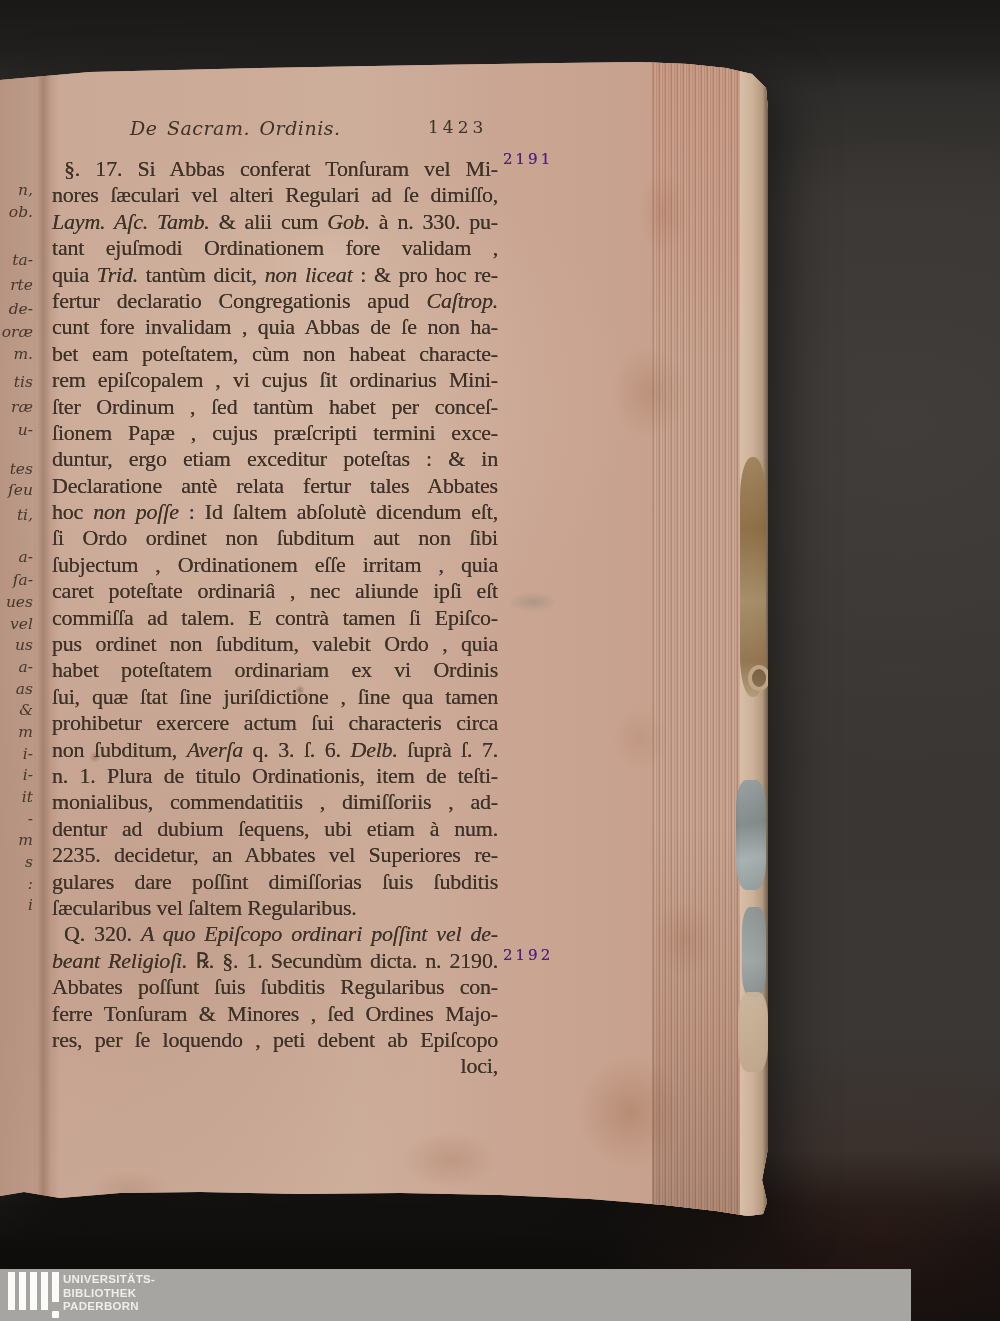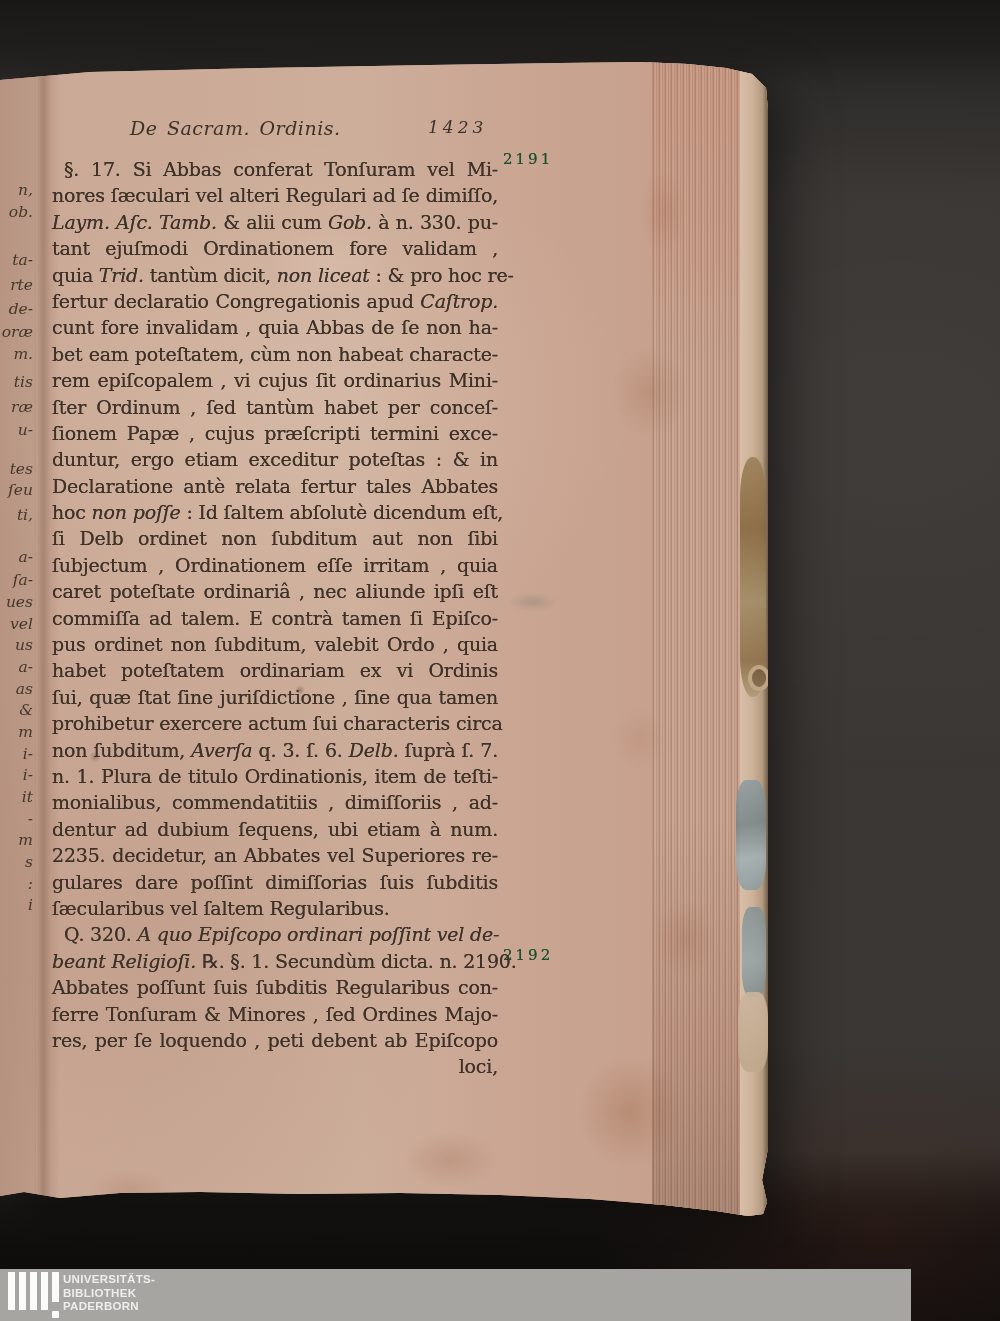--- a/index.html
+++ b/index.html
@@ -67,28 +67,28 @@
     radial-gradient(ellipse 45px 55px at 685px 877px, rgba(148,92,64,.20), transparent 70%),
     radial-gradient(ellipse 60px 30px at 130px 1128px, rgba(140,85,60,.16), transparent 70%),
     radial-gradient(circle 5px at 300px 628px, rgba(60,40,30,.35), transparent 100%),
     radial-gradient(circle 6px at 95px 695px, rgba(70,45,35,.30), transparent 100%),
     radial-gradient(ellipse 90px 50px at 330px 200px, rgba(255,235,215,.12), transparent 70%);}
 
   
   .it{font-style:italic;}
   .header{position:absolute;top:55px;left:0;width:720px;height:28px;color:#3e3128;}
   .running-title{position:absolute;left:130px;font-size:19px;letter-spacing:.5px;word-spacing:3px;}
-  .page-num{position:absolute;left:428px;font-size:17px;letter-spacing:4px;font-style:italic;}
+  .page-num{position:absolute;left:428px;font-size:17px;letter-spacing:4px;}
   .lines{position:absolute;top:94px;left:52px;width:446px;color:#3e3128;}
-  .line{height:26.4px;line-height:26.4px;font-size:19px;letter-spacing:-.2px;
+  .line{height:26.4px;line-height:26.4px;font-size:22px;letter-spacing:-.2px;
     text-align:justify;text-align-last:justify;white-space:nowrap;
-    text-shadow:0 0 .6px rgba(62,49,40,.85);}
+    text-shadow:0 0 .6px rgba(62,49,40,.85);font-family:Liberation Serif, serif;}
   .line.l{text-align:left;text-align-last:left;white-space:normal;}
   .line.r{text-align:right;text-align-last:right;}
-  .margin-num{position:absolute;font-size:15px;letter-spacing:3px;color:#14532d;left:503px;
+  .margin-num{position:absolute;font-size:15px;letter-spacing:3px;color:#4c1d95;left:503px;
     text-shadow:0 0 .5px rgba(69,56,48,.8);}
   .left-frags{position:absolute;left:0;top:0;width:36px;height:100%;}
   .frag{position:absolute;right:3px;font-size:15.5px;font-style:italic;color:#46362c;
     line-height:1;white-space:nowrap;}
 
   
   .footer-bar{position:absolute;left:0;top:1269px;width:911px;height:52px;background:#a7a5a2;}
   .logo-bars{position:absolute;left:8px;top:3px;width:60px;height:48px;}
   .bar{position:absolute;top:0;width:7px;height:38px;background:#fbfbfa;}
   .bar:nth-child(1){left:0;} .bar:nth-child(2){left:11px;} .bar:nth-child(3){left:22px;}
@@ -170,21 +170,21 @@
           <div class="line"><span>quia </span><span class="it">Trid.</span><span> tantùm dicit, </span><span class="it">non liceat</span><span> : &amp; pro hoc re-</span></div>
           <div class="line"><span>fertur declaratio Congregationis apud </span><span class="it">Caſtrop.</span></div>
           <div class="line"><span>cunt fore invalidam , quia Abbas de ſe non ha-</span></div>
           <div class="line"><span>bet eam poteſtatem, cùm non habeat characte-</span></div>
           <div class="line"><span>rem epiſcopalem , vi cujus ſit ordinarius Mini-</span></div>
           <div class="line"><span>ſter Ordinum , ſed tantùm habet per conceſ-</span></div>
           <div class="line"><span>ſionem Papæ , cujus præſcripti termini exce-</span></div>
           <div class="line"><span>duntur, ergo etiam exceditur poteſtas : &amp; in</span></div>
           <div class="line"><span>Declaratione antè relata fertur tales Abbates</span></div>
           <div class="line"><span>hoc </span><span class="it">non poſſe</span><span> : Id ſaltem abſolutè dicendum eſt,</span></div>
-          <div class="line"><span>ſi Delb ordinet non ſubditum aut non ſibi</span></div>
+          <div class="line"><span>ſi Ordo ordinet non ſubditum aut non ſibi</span></div>
           <div class="line"><span>ſubjectum , Ordinationem eſſe irritam , quia</span></div>
           <div class="line"><span>caret poteſtate ordinariâ , nec aliunde ipſi eſt</span></div>
           <div class="line"><span>commiſſa ad talem. E contrà tamen ſi Epiſco-</span></div>
           <div class="line"><span>pus ordinet non ſubditum, valebit Ordo , quia</span></div>
           <div class="line"><span>habet poteſtatem ordinariam ex vi Ordinis</span></div>
           <div class="line"><span>ſui, quæ ſtat ſine juriſdictione , ſine qua tamen</span></div>
           <div class="line"><span>prohibetur exercere actum ſui characteris circa</span></div>
           <div class="line"><span>non ſubditum, </span><span class="it">Averſa</span><span> q. 3. ſ. 6. </span><span class="it">Delb.</span><span> ſuprà ſ. 7.</span></div>
           <div class="line"><span>n. 1. Plura de titulo Ordinationis, item de teſti-</span></div>
           <div class="line"><span>monialibus, commendatitiis , dimiſſoriis , ad-</span></div>

